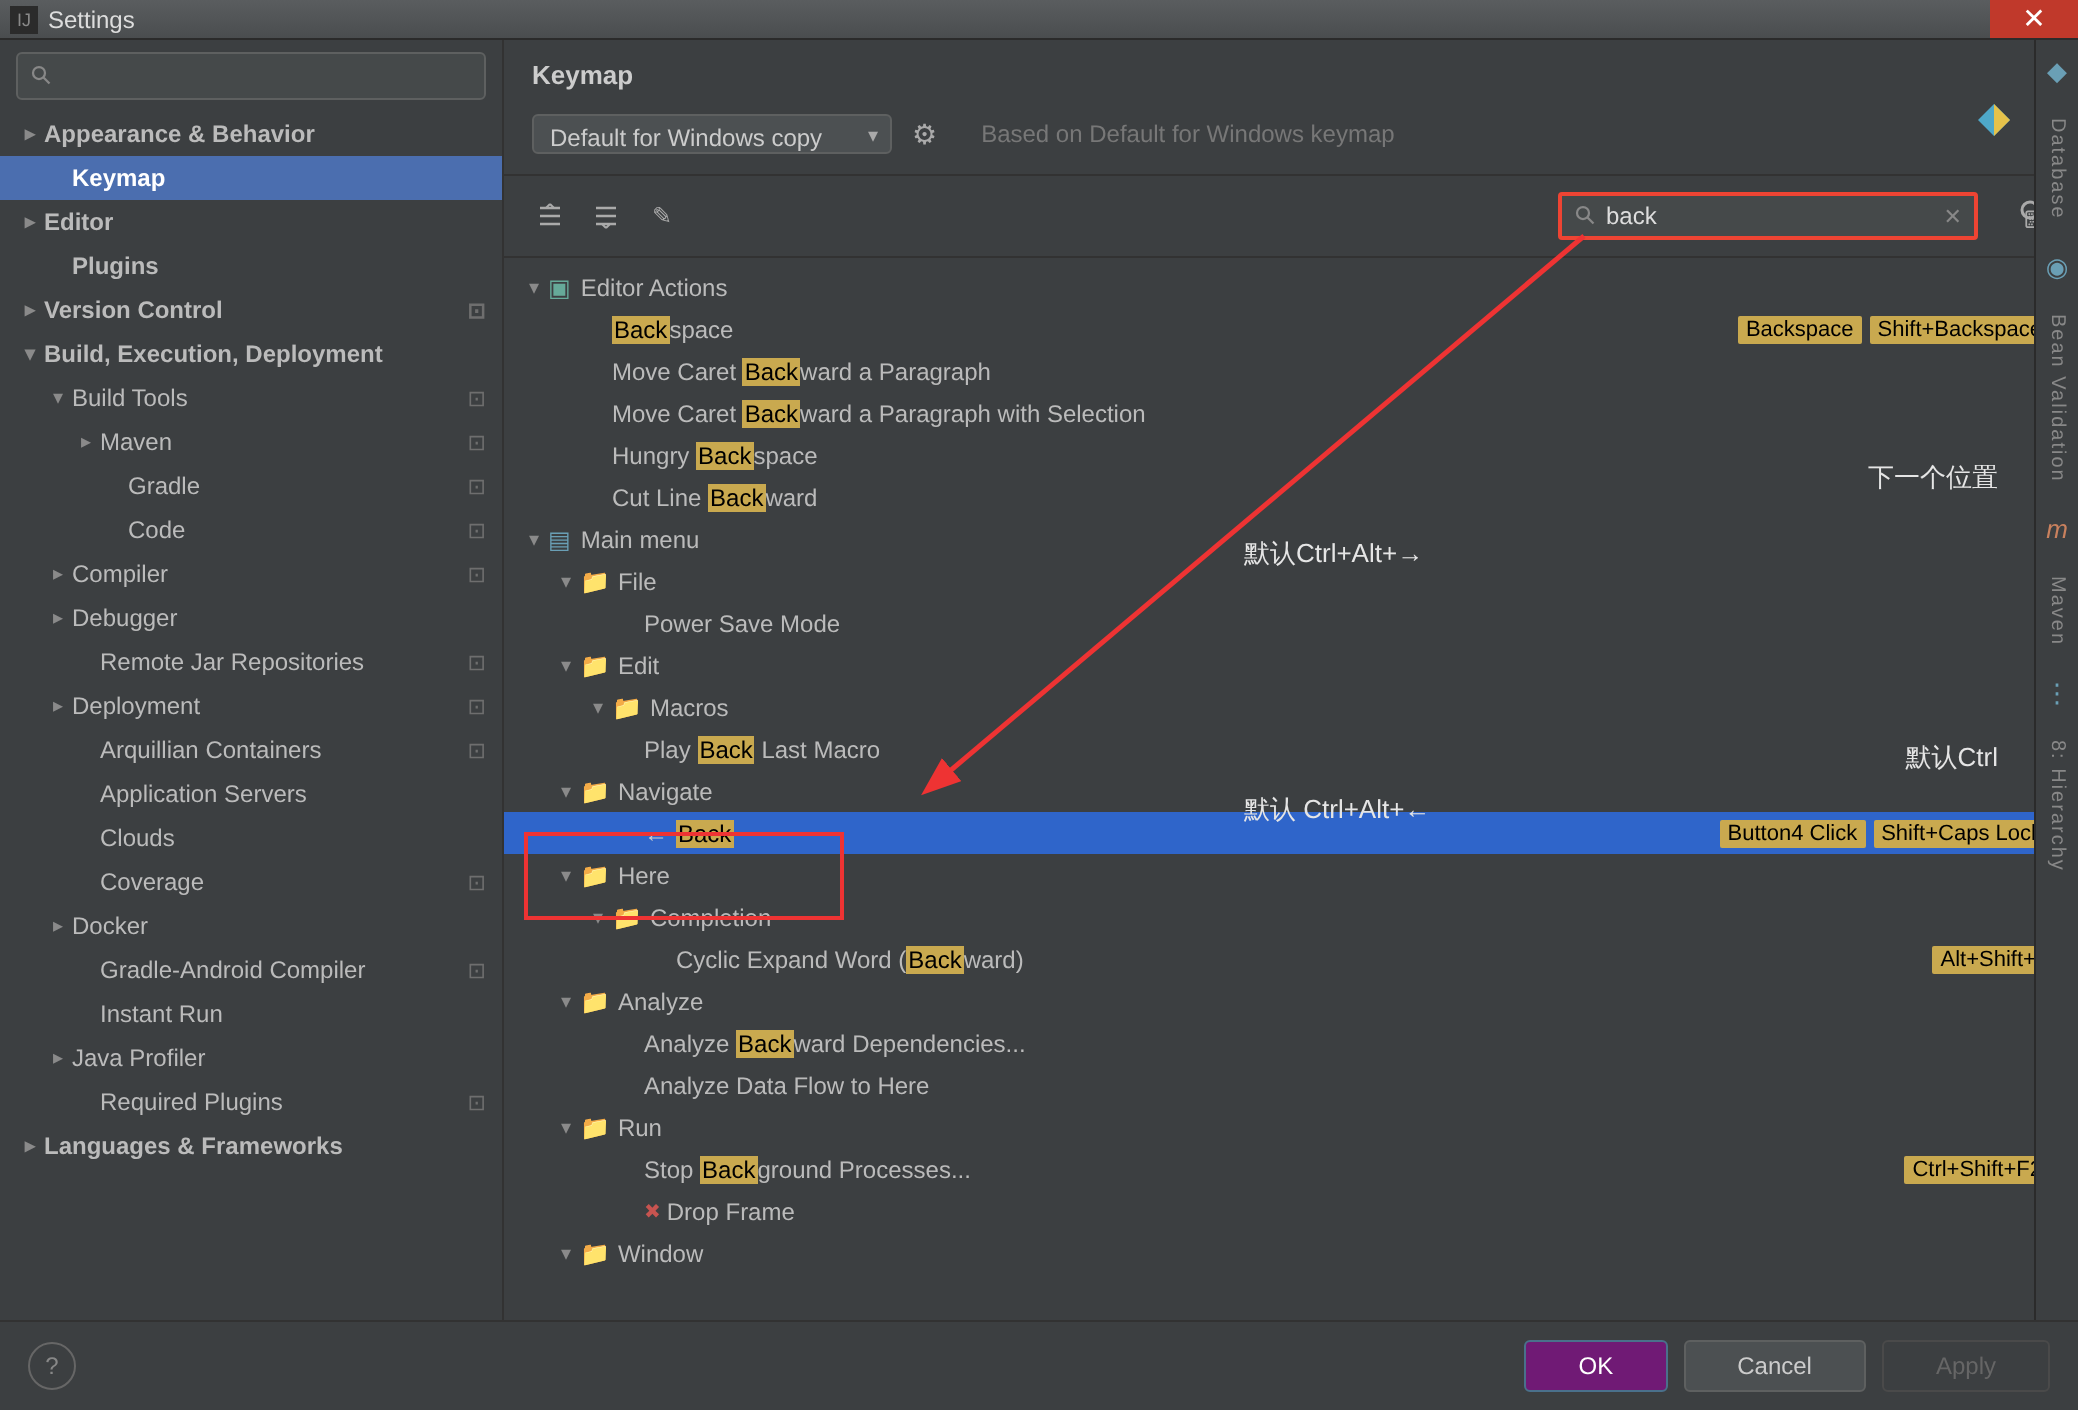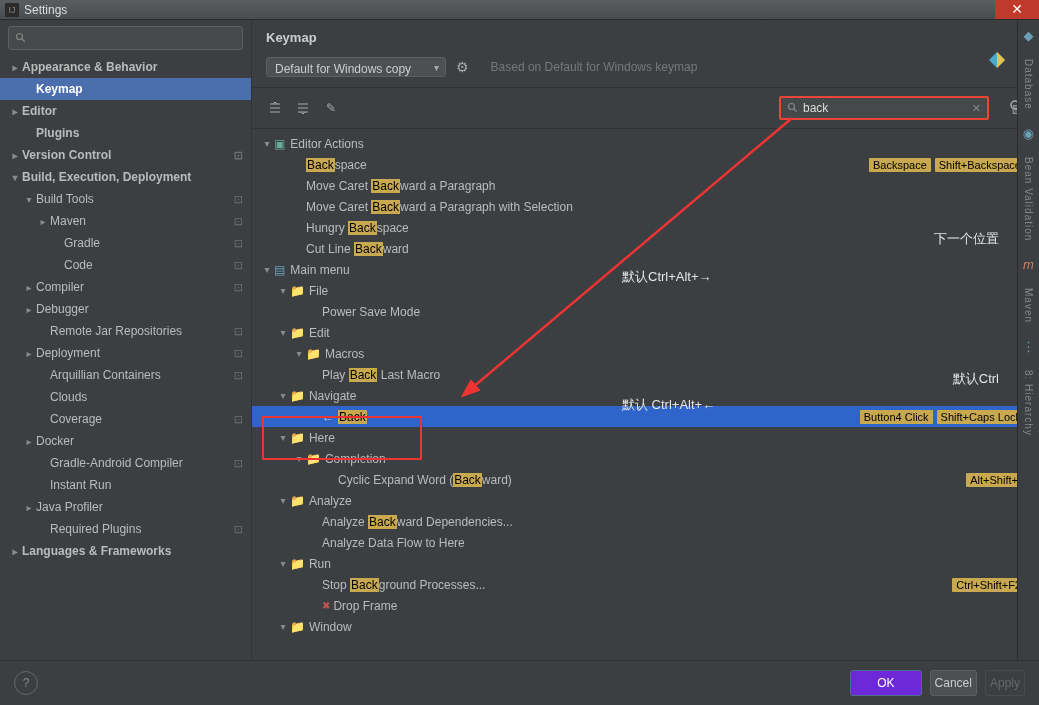--- a/index.html
+++ b/index.html
@@ -42,22 +42,22 @@
 .trow.sel .txt { color:#fff;}
 .hl { background:#c9a94f; color:#000; padding:0 1px;}
 .shortcuts { position:absolute; right:14px; display:flex; gap:4px;}
 .sc { background:#c9a94f; color:#000; padding:1px 4px; font-size:11px; border-radius:1px;}
 .pad0{padding-left:8px}.pad1{padding-left:24px}.pad2{padding-left:40px}.pad3{padding-left:56px}.pad4{padding-left:72px}
 .redbox { position:absolute; border:2px solid #ee3333; pointer-events:none; z-index:50;}
 .redtext { position:absolute; color:#e5e5e5; font-family:"Microsoft YaHei",sans-serif; font-size:13px; z-index:50; pointer-events:none;}
 .arrow-svg { position:absolute; z-index:49; pointer-events:none;}
 .footer { height:44px; border-top:1px solid #323232; display:flex; align-items:center; padding:0 14px; gap:8px; background:#3c3f41;}
 .footer .spacer{flex:1}
-.btn { padding:5px 4px; border-radius:3px; cursor:pointer; font-size:12px;}
-.btn-primary { background:#6d28d9; border:1px solid #4a708b; color:#fff; padding:5px 26px;}
+.btn { padding:5px 26px; border-radius:3px; cursor:pointer; font-size:12px;}
+.btn-primary { background:#701a75; border:1px solid #4a708b; color:#fff; padding:5px 26px;}
 .btn-ghost { background:#4c5052; border:1px solid #5e6060; color:#ccc;}
 .btn-disabled { background:#3c3f41; border:1px solid #4a4a4a; color:#666;}
 .helpbtn { width:24px; height:24px; border-radius:12px; border:1px solid #666; color:#888; display:flex; align-items:center; justify-content:center; cursor:pointer;}
 .rightstrip { position:absolute; right:0; top:20px; width:22px; height:640px; background:#3c3f41; border-left:1px solid #2b2b2b; display:flex; flex-direction:column; align-items:center; padding-top:8px; gap:16px;}
 .ricon { color:#6a9fb5; font-size:13px;}
 .rtxt { writing-mode:vertical-rl; font-size:10px; color:#888; letter-spacing:1px;}
 .s-icon { margin-right:5px; display:inline-flex;}
 .navgroup { color:#5c93d6;}
 .redicon { color:#c75450; margin-right:3px; font-size:10px;}
 .scrollbar{position:absolute;right:2px;top:0;width:12px;height:100%;}
@@ -144,20 +144,24 @@
         </div>
         <div class="navitem indent1">
           <span class="arrow">▸</span>
           <span>Deployment</span>
           <span class="gear">⊡</span>
         </div>
         <div class="navitem indent2">
           <span class="arrow"></span>
           <span>Arquillian Containers</span>
           <span class="gear">⊡</span>
+        </div>
+        <div class="navitem indent2">
+          <span class="arrow"></span>
+          <span>Application Servers</span>
         </div>
         <div class="navitem indent2">
           <span class="arrow"></span>
           <span>Clouds</span>
         </div>
         <div class="navitem indent2">
           <span class="arrow"></span>
           <span>Coverage</span>
           <span class="gear">⊡</span>
         </div>

